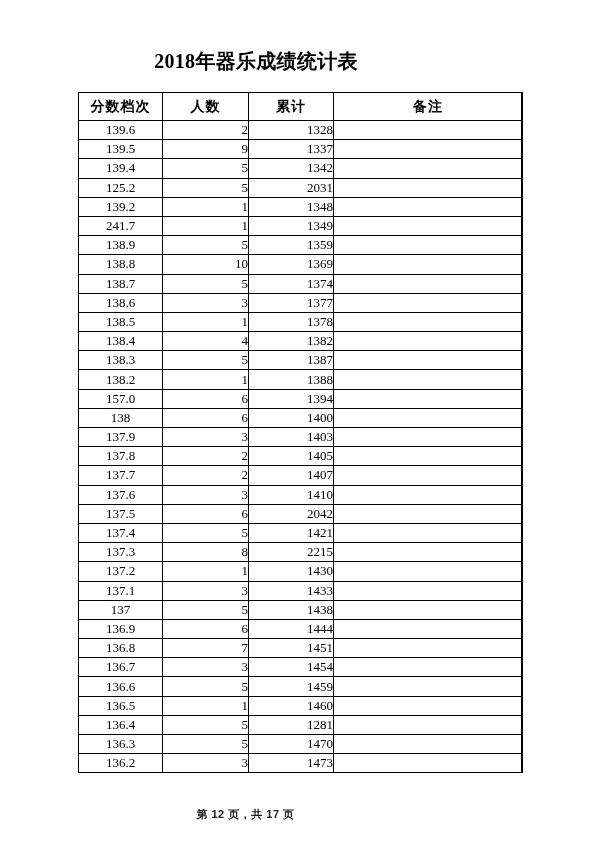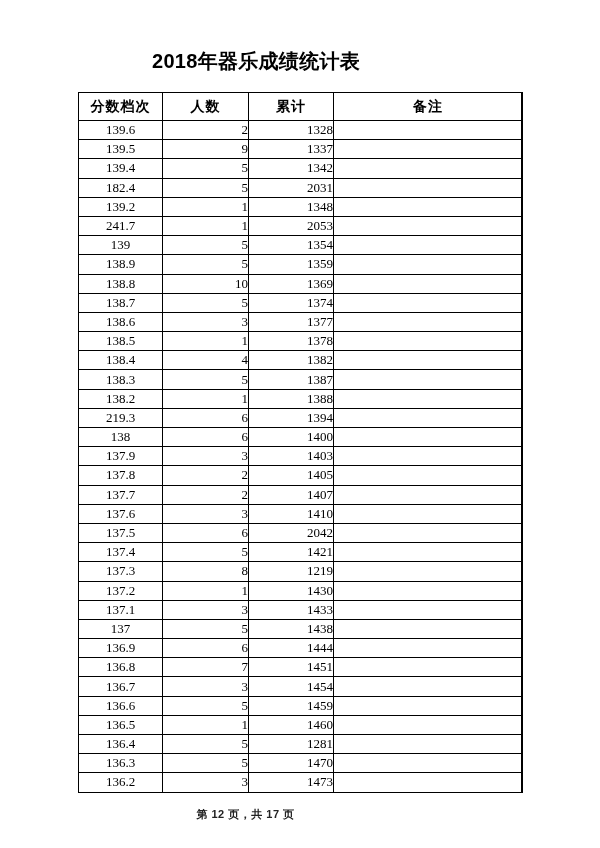--- a/index.html
+++ b/index.html
@@ -24,21 +24,21 @@
     background: #ffffff;
   }
 
   
   .doc-title {
     position: absolute;
     left: 0;
     top: 48px;
     width: 512px;
     text-align: center;
-    font-family: Liberation Sans, sans-serif;
+    font-family: Liberation Serif, serif;
     font-size: 20px;
     font-weight: bold;
     letter-spacing: 0.3px;
     line-height: 26px;
     white-space: nowrap;
   }
 
   
   .table-wrap {
     position: absolute;
@@ -162,41 +162,35 @@
             <td class="cum">1337</td>
             <td class="note"></td>
           </tr>
           <tr>
             <td class="grade">139.4</td>
             <td class="count">5</td>
             <td class="cum">1342</td>
             <td class="note"></td>
           </tr>
           <tr>
-            <td class="grade">182.4</td>
+            <td class="grade">125.2</td>
             <td class="count">5</td>
             <td class="cum">2031</td>
             <td class="note"></td>
           </tr>
           <tr>
             <td class="grade">139.2</td>
             <td class="count">1</td>
             <td class="cum">1348</td>
             <td class="note"></td>
           </tr>
           <tr>
             <td class="grade">241.7</td>
             <td class="count">1</td>
-            <td class="cum">2053</td>
-            <td class="note"></td>
-          </tr>
-          <tr>
-            <td class="grade">139</td>
-            <td class="count">5</td>
-            <td class="cum">1354</td>
+            <td class="cum">1349</td>
             <td class="note"></td>
           </tr>
           <tr>
             <td class="grade">138.9</td>
             <td class="count">5</td>
             <td class="cum">1359</td>
             <td class="note"></td>
           </tr>
           <tr>
             <td class="grade">138.8</td>
@@ -234,21 +228,21 @@
             <td class="cum">1387</td>
             <td class="note"></td>
           </tr>
           <tr>
             <td class="grade">138.2</td>
             <td class="count">1</td>
             <td class="cum">1388</td>
             <td class="note"></td>
           </tr>
           <tr>
-            <td class="grade">219.3</td>
+            <td class="grade">157.0</td>
             <td class="count">6</td>
             <td class="cum">1394</td>
             <td class="note"></td>
           </tr>
           <tr>
             <td class="grade">138</td>
             <td class="count">6</td>
             <td class="cum">1400</td>
             <td class="note"></td>
           </tr>
@@ -284,21 +278,21 @@
           </tr>
           <tr>
             <td class="grade">137.4</td>
             <td class="count">5</td>
             <td class="cum">1421</td>
             <td class="note"></td>
           </tr>
           <tr>
             <td class="grade">137.3</td>
             <td class="count">8</td>
-            <td class="cum">1219</td>
+            <td class="cum">2215</td>
             <td class="note"></td>
           </tr>
           <tr>
             <td class="grade">137.2</td>
             <td class="count">1</td>
             <td class="cum">1430</td>
             <td class="note"></td>
           </tr>
           <tr>
             <td class="grade">137.1</td>

